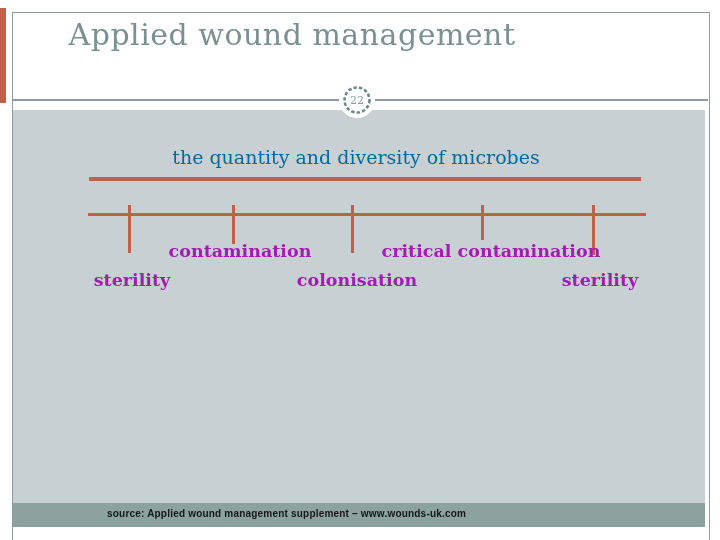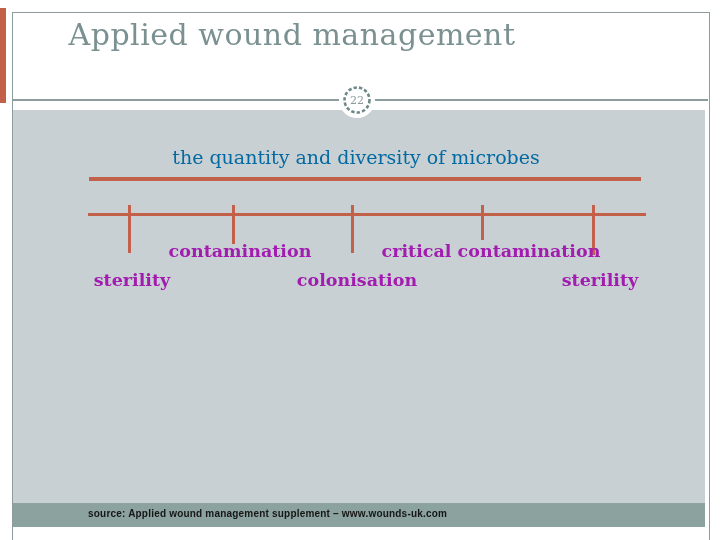--- a/index.html
+++ b/index.html
@@ -16,21 +16,21 @@
   .subtitle{position:absolute;left:356px;top:146px;transform:translateX(-50%);
             white-space:nowrap;font-size:19px;color:#0369a1;}
   .line-top{position:absolute;left:89px;top:177px;width:552px;height:4px;background:#c2604a;}
   .line-continuum{position:absolute;left:88px;top:213px;width:558px;height:3px;background:#c2604a;}
   .tick{position:absolute;width:3px;background:#c2604a;top:205px;}
   .stage{position:absolute;transform:translateX(-50%);white-space:nowrap;
          font-weight:700;color:#a21caf;}
   .stage.upper{top:241px;font-size:17.5px;}
   .stage.lower{top:270px;font-size:17.5px;}
   .footer-band{position:absolute;left:13px;top:503px;width:692px;height:24px;background:#8ba29e;}
-  .footer-text{position:absolute;left:88px;top:508px;font-family:"Liberation Sans", sans-serif;
+  .footer-text{position:absolute;left:107px;top:508px;font-family:"Liberation Sans", sans-serif;
                font-size:10px;font-weight:600;color:#161616;letter-spacing:0.2px;}
 </style>
 </head>
 <body>
 
 <div class="frame"></div>
 <div class="accent-bar"></div>
 
 <div class="title-block">
   <div class="title-line">Applied wound management</div>

